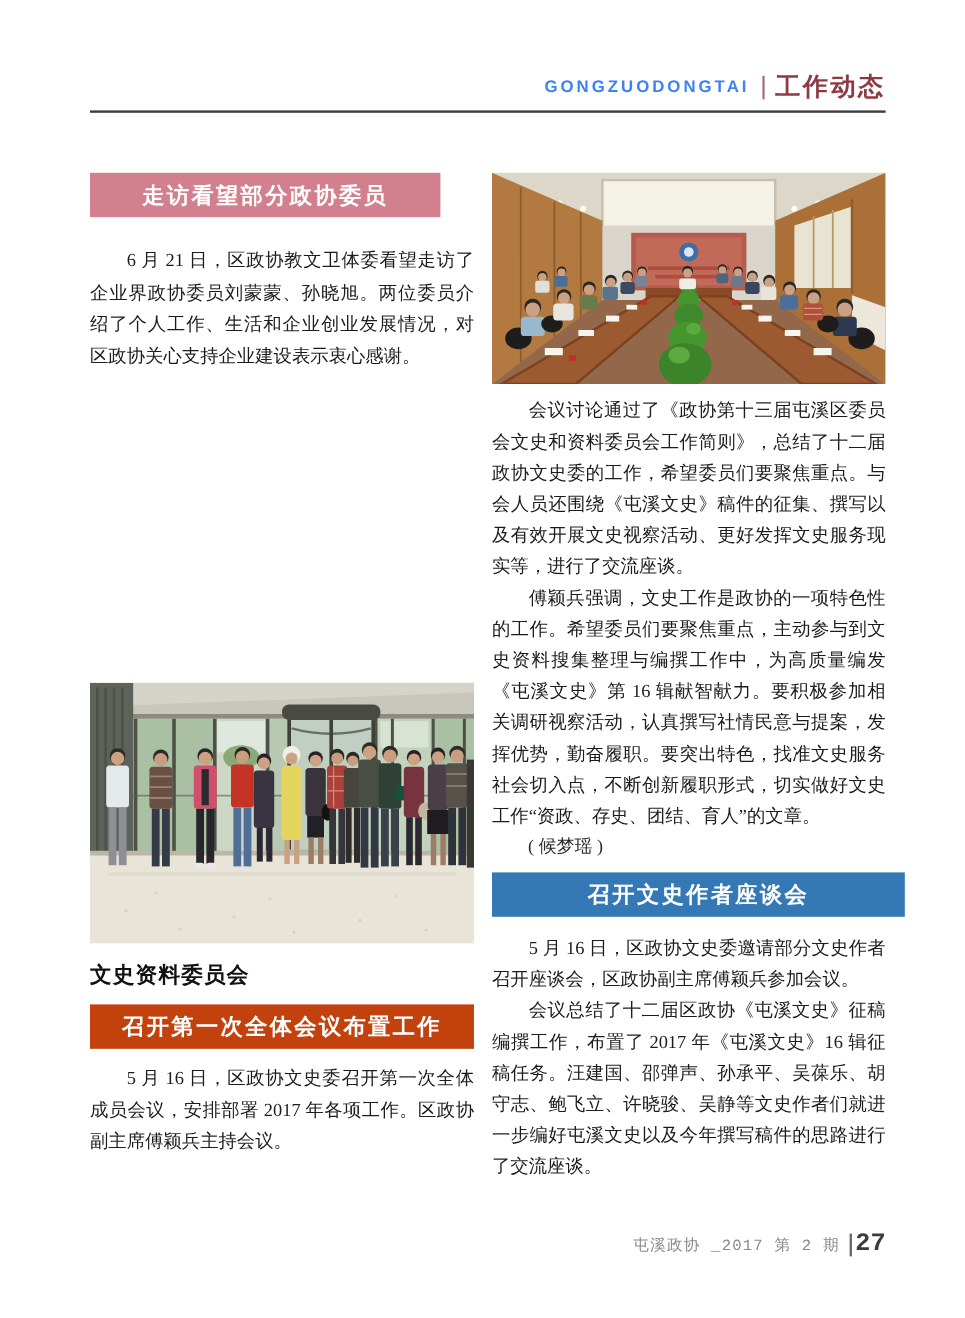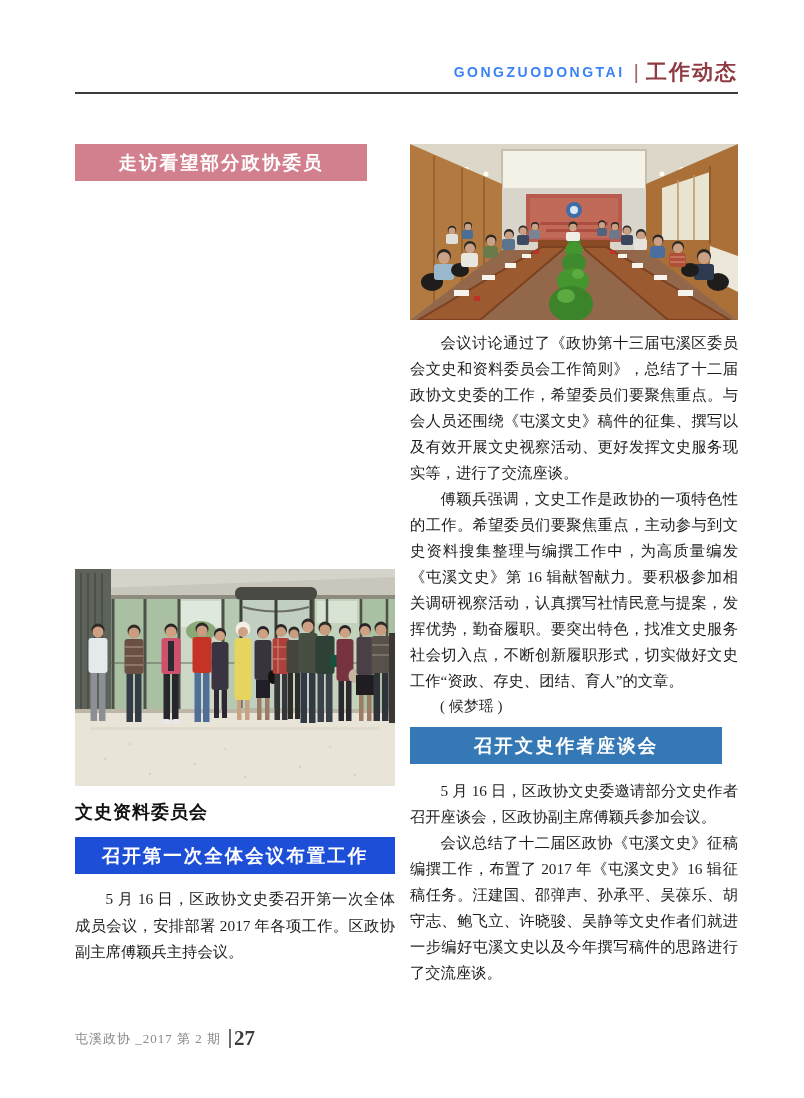--- a/index.html
+++ b/index.html
@@ -14,57 +14,58 @@
           letter-spacing:2.5px;color:#3b82f6;vertical-align:middle;}
   .hdr-div{font-family:"Liberation Sans",sans-serif;font-weight:200;font-size:21px;color:#a6636b;
           margin:0 7px 0 9px;vertical-align:middle;}
   .hdr-cn{font-size:21px;font-weight:bold;color:#8e3a42;letter-spacing:2px;vertical-align:middle;}
   .header-rule{position:absolute;top:92px;left:75px;width:663px;height:2px;background:#3d3d3d;}
   
   .banner{position:absolute;height:37px;line-height:37px;text-align:center;color:#ffffff;
           font-family:"Liberation Sans","DejaVu Sans",sans-serif;font-weight:bold;font-size:18.5px;
           letter-spacing:2px;}
   .banner-pink{left:75px;top:144px;width:292px;background:#d2808e;}
-  .banner-maroon{left:75px;top:837px;width:320px;background:#1d4ed8;}
-  .banner-blue{left:410px;top:727px;width:312px;background:#3478b5;}
+  .banner-maroon{left:75px;top:837px;width:320px;background:#c2410c;}
+  .banner-blue{left:410px;top:727px;width:344px;background:#3478b5;}
   
   .textblock{position:absolute;font-size:15.3px;line-height:26.5px;text-align:justify;}
   .textblock p{margin:0;text-indent:2em;}
   #left-text-1{left:75px;top:205px;width:320px;}
   #left-text-2{left:75px;top:886px;width:320px;}
   #right-text-1{left:410px;top:330px;width:328px;line-height:26px;}
   #right-text-2{left:410px;top:778px;width:328px;line-height:26px;}
   .byline{font-size:15px;line-height:24px;text-indent:1.3em;color:#2a2a2a;margin-top:2px;}
   
   .committee-label{position:absolute;left:75px;top:800px;
           font-family:"Liberation Sans","DejaVu Sans",sans-serif;
           font-weight:bold;font-size:18px;color:#111111;letter-spacing:1px;}
   
   .photo{position:absolute;overflow:hidden;background:#cfcabd;}
   #meeting-photo{left:410px;top:144px;width:328px;height:176px;}
   #group-photo{left:75px;top:569px;width:320px;height:217px;}
   .photo svg{display:block;width:100%;height:100%;}
   
-  .page-footer{position:absolute;top:1026px;left:75px;width:663px;white-space:nowrap;
-          font-family:Liberation Serif, serif;}
+  .page-footer{position:absolute;top:1026px;left:75px;width:663px;text-align:right;white-space:nowrap;
+          font-family:Liberation Mono, monospace;}
   .ftr-journal{font-size:13px;color:#8a8a8a;letter-spacing:1px;vertical-align:middle;}
   .ftr-pipe{display:inline-block;width:2px;height:19px;background:#6b6b6b;margin:0 3px 0 8px;vertical-align:middle;}
   .ftr-num{font-size:21px;font-weight:bold;color:#3c3c3c;vertical-align:middle;}
 </style>
 </head>
 <body>
 
 <div class="page-header">
   <span class="hdr-en">GONGZUODONGTAI</span><span class="hdr-div">|</span><span class="hdr-cn">工作动态</span>
 </div>
 <div class="header-rule"></div>
 
 <div class="banner banner-pink">走访看望部分政协委员</div>
 
 <div class="textblock" id="left-text-1">
+  <p>6 月 21 日，区政协教文卫体委看望走访了企业界政协委员刘蒙蒙、孙晓旭。两位委员介绍了个人工作、生活和企业创业发展情况，对区政协关心支持企业建设表示衷心感谢。</p>
 </div>
 
 <div class="photo" id="group-photo" role="img" aria-label="与会人员在办公楼大厅内合影">
   <svg viewBox="0 0 320 217" preserveAspectRatio="none">
 
     <rect x="0" y="0" width="320" height="30" fill="#c9c6bc"></rect>
     <polygon points="0,0 320,0 320,8 0,20" fill="#d6d3ca"></polygon>
     <rect x="0" y="26" width="320" height="4" fill="#8d8a80"></rect>
 
     <g>

